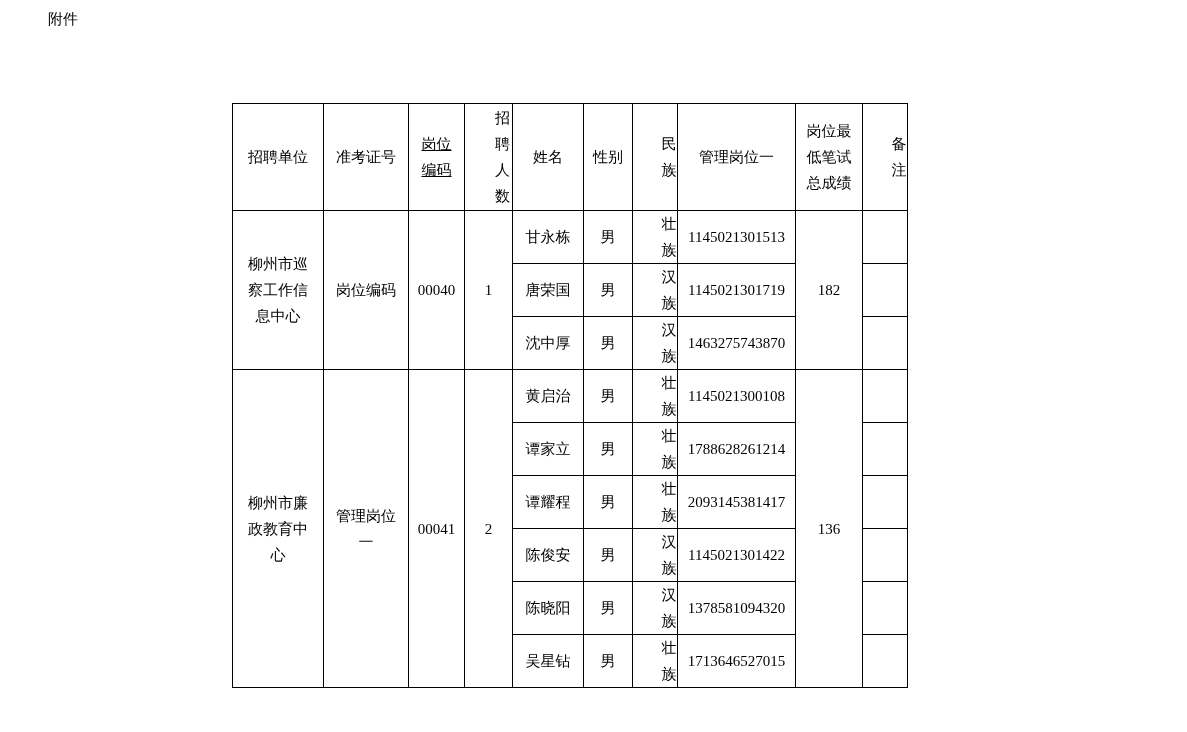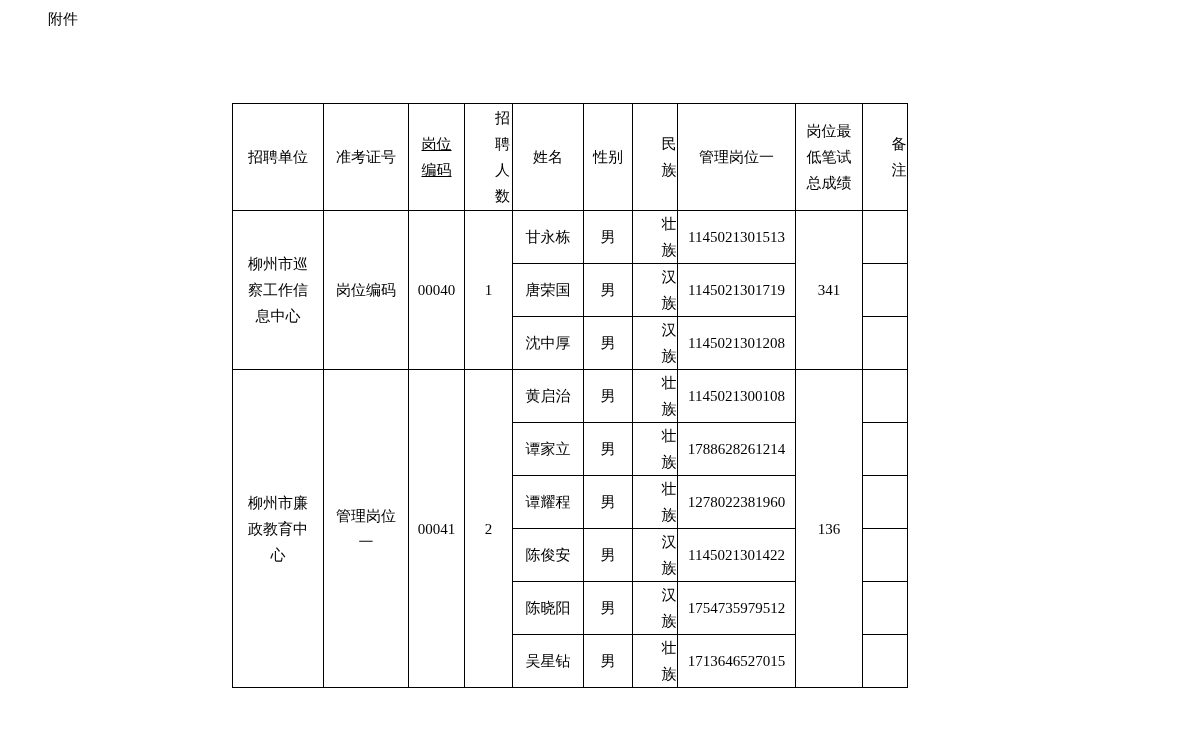--- a/index.html
+++ b/index.html
@@ -101,35 +101,35 @@
 
     <tr class="data-row">
       <td rowspan="3"><span class="cw4">柳州市巡察工作信息中心</span></td>
       <td rowspan="3"><span class="cw4">岗位编码</span></td>
       <td rowspan="3" class="num">00040</td>
       <td rowspan="3">1</td>
       <td>甘永栋</td>
       <td>男</td>
       <td><span class="cw1">壮族</span></td>
       <td class="num">1145021301513</td>
-      <td rowspan="3">341</td>
+      <td rowspan="3">182</td>
       <td></td>
     </tr>
     <tr class="data-row">
       <td>唐荣国</td>
       <td>男</td>
       <td><span class="cw1">汉族</span></td>
       <td class="num">1145021301719</td>
       <td></td>
     </tr>
     <tr class="data-row">
       <td>沈中厚</td>
       <td>男</td>
       <td><span class="cw1">汉族</span></td>
-      <td class="num">1145021301208</td>
+      <td class="num">1463275743870</td>
       <td></td>
     </tr>
 
     <tr class="data-row">
       <td rowspan="6"><span class="cw4">柳州市廉政教育中心</span></td>
       <td rowspan="6"><span class="cw4">管理岗位一</span></td>
       <td rowspan="6" class="num">00041</td>
       <td rowspan="6">2</td>
       <td>黄启治</td>
       <td>男</td>
@@ -142,35 +142,35 @@
       <td>谭家立</td>
       <td>男</td>
       <td><span class="cw1">壮族</span></td>
       <td class="num">1788628261214</td>
       <td></td>
     </tr>
     <tr class="data-row">
       <td>谭耀程</td>
       <td>男</td>
       <td><span class="cw1">壮族</span></td>
-      <td class="num">1278022381960</td>
+      <td class="num">2093145381417</td>
       <td></td>
     </tr>
     <tr class="data-row">
       <td>陈俊安</td>
       <td>男</td>
       <td><span class="cw1">汉族</span></td>
       <td class="num">1145021301422</td>
       <td></td>
     </tr>
     <tr class="data-row">
       <td>陈晓阳</td>
       <td>男</td>
       <td><span class="cw1">汉族</span></td>
-      <td class="num">1754735979512</td>
+      <td class="num">1378581094320</td>
       <td></td>
     </tr>
     <tr class="data-row">
       <td>吴星钻</td>
       <td>男</td>
       <td><span class="cw1">壮族</span></td>
       <td class="num">1713646527015</td>
       <td></td>
     </tr>
   </tbody>

